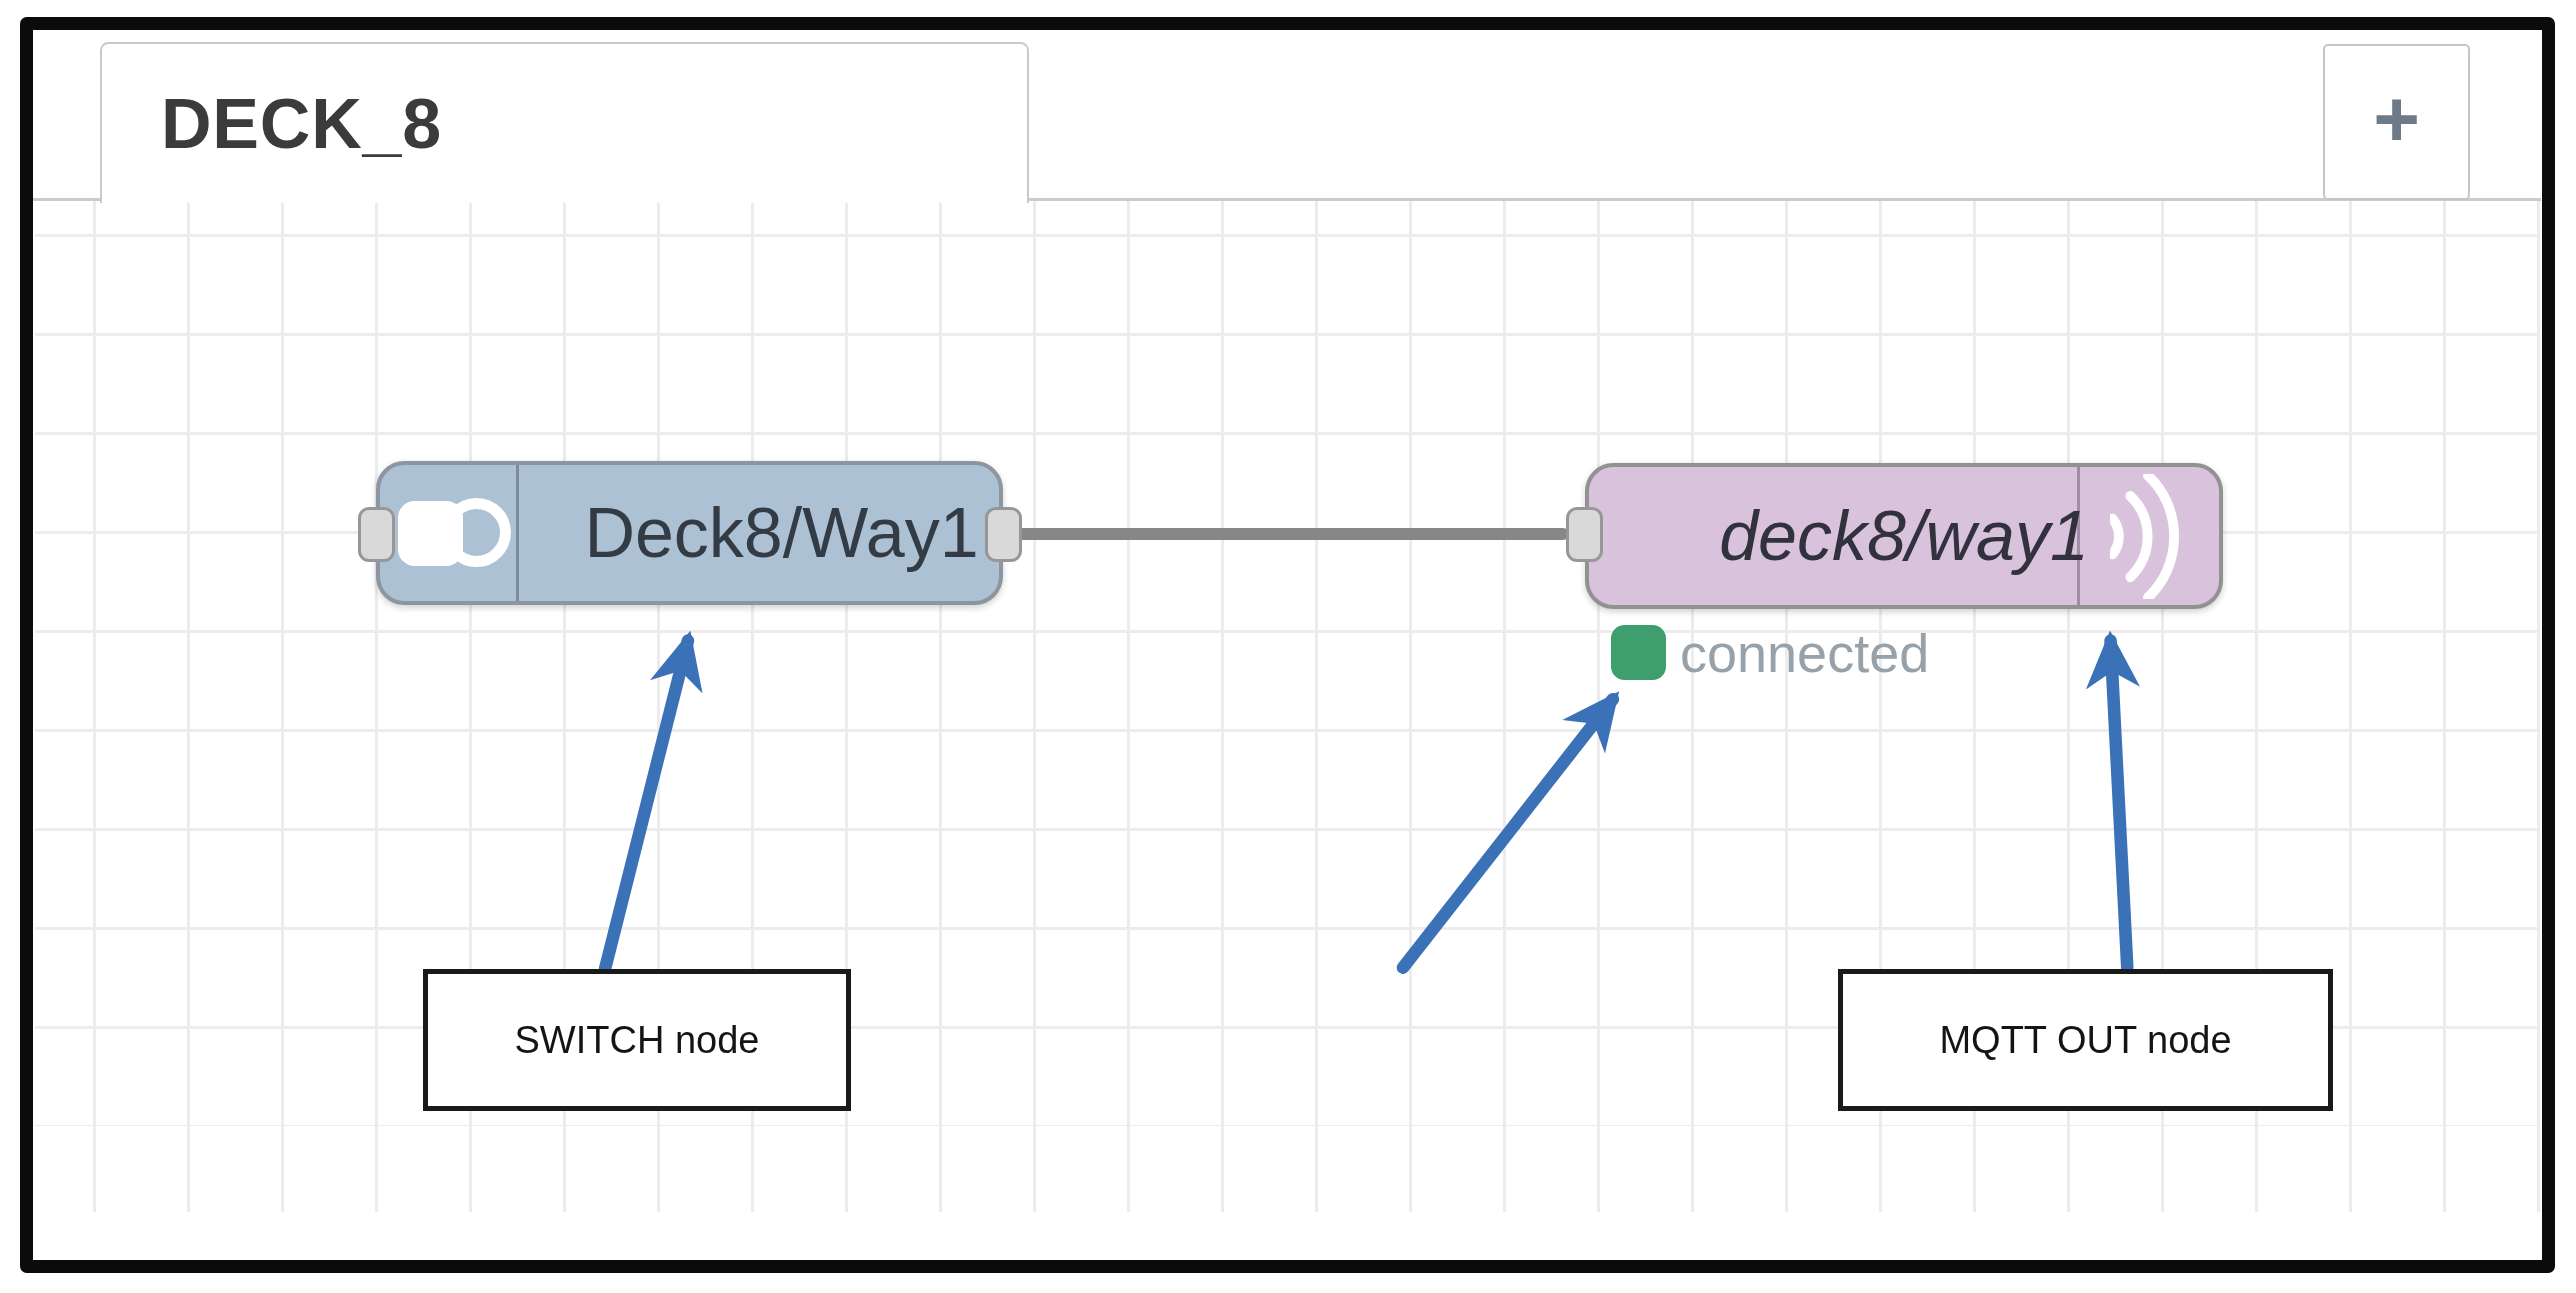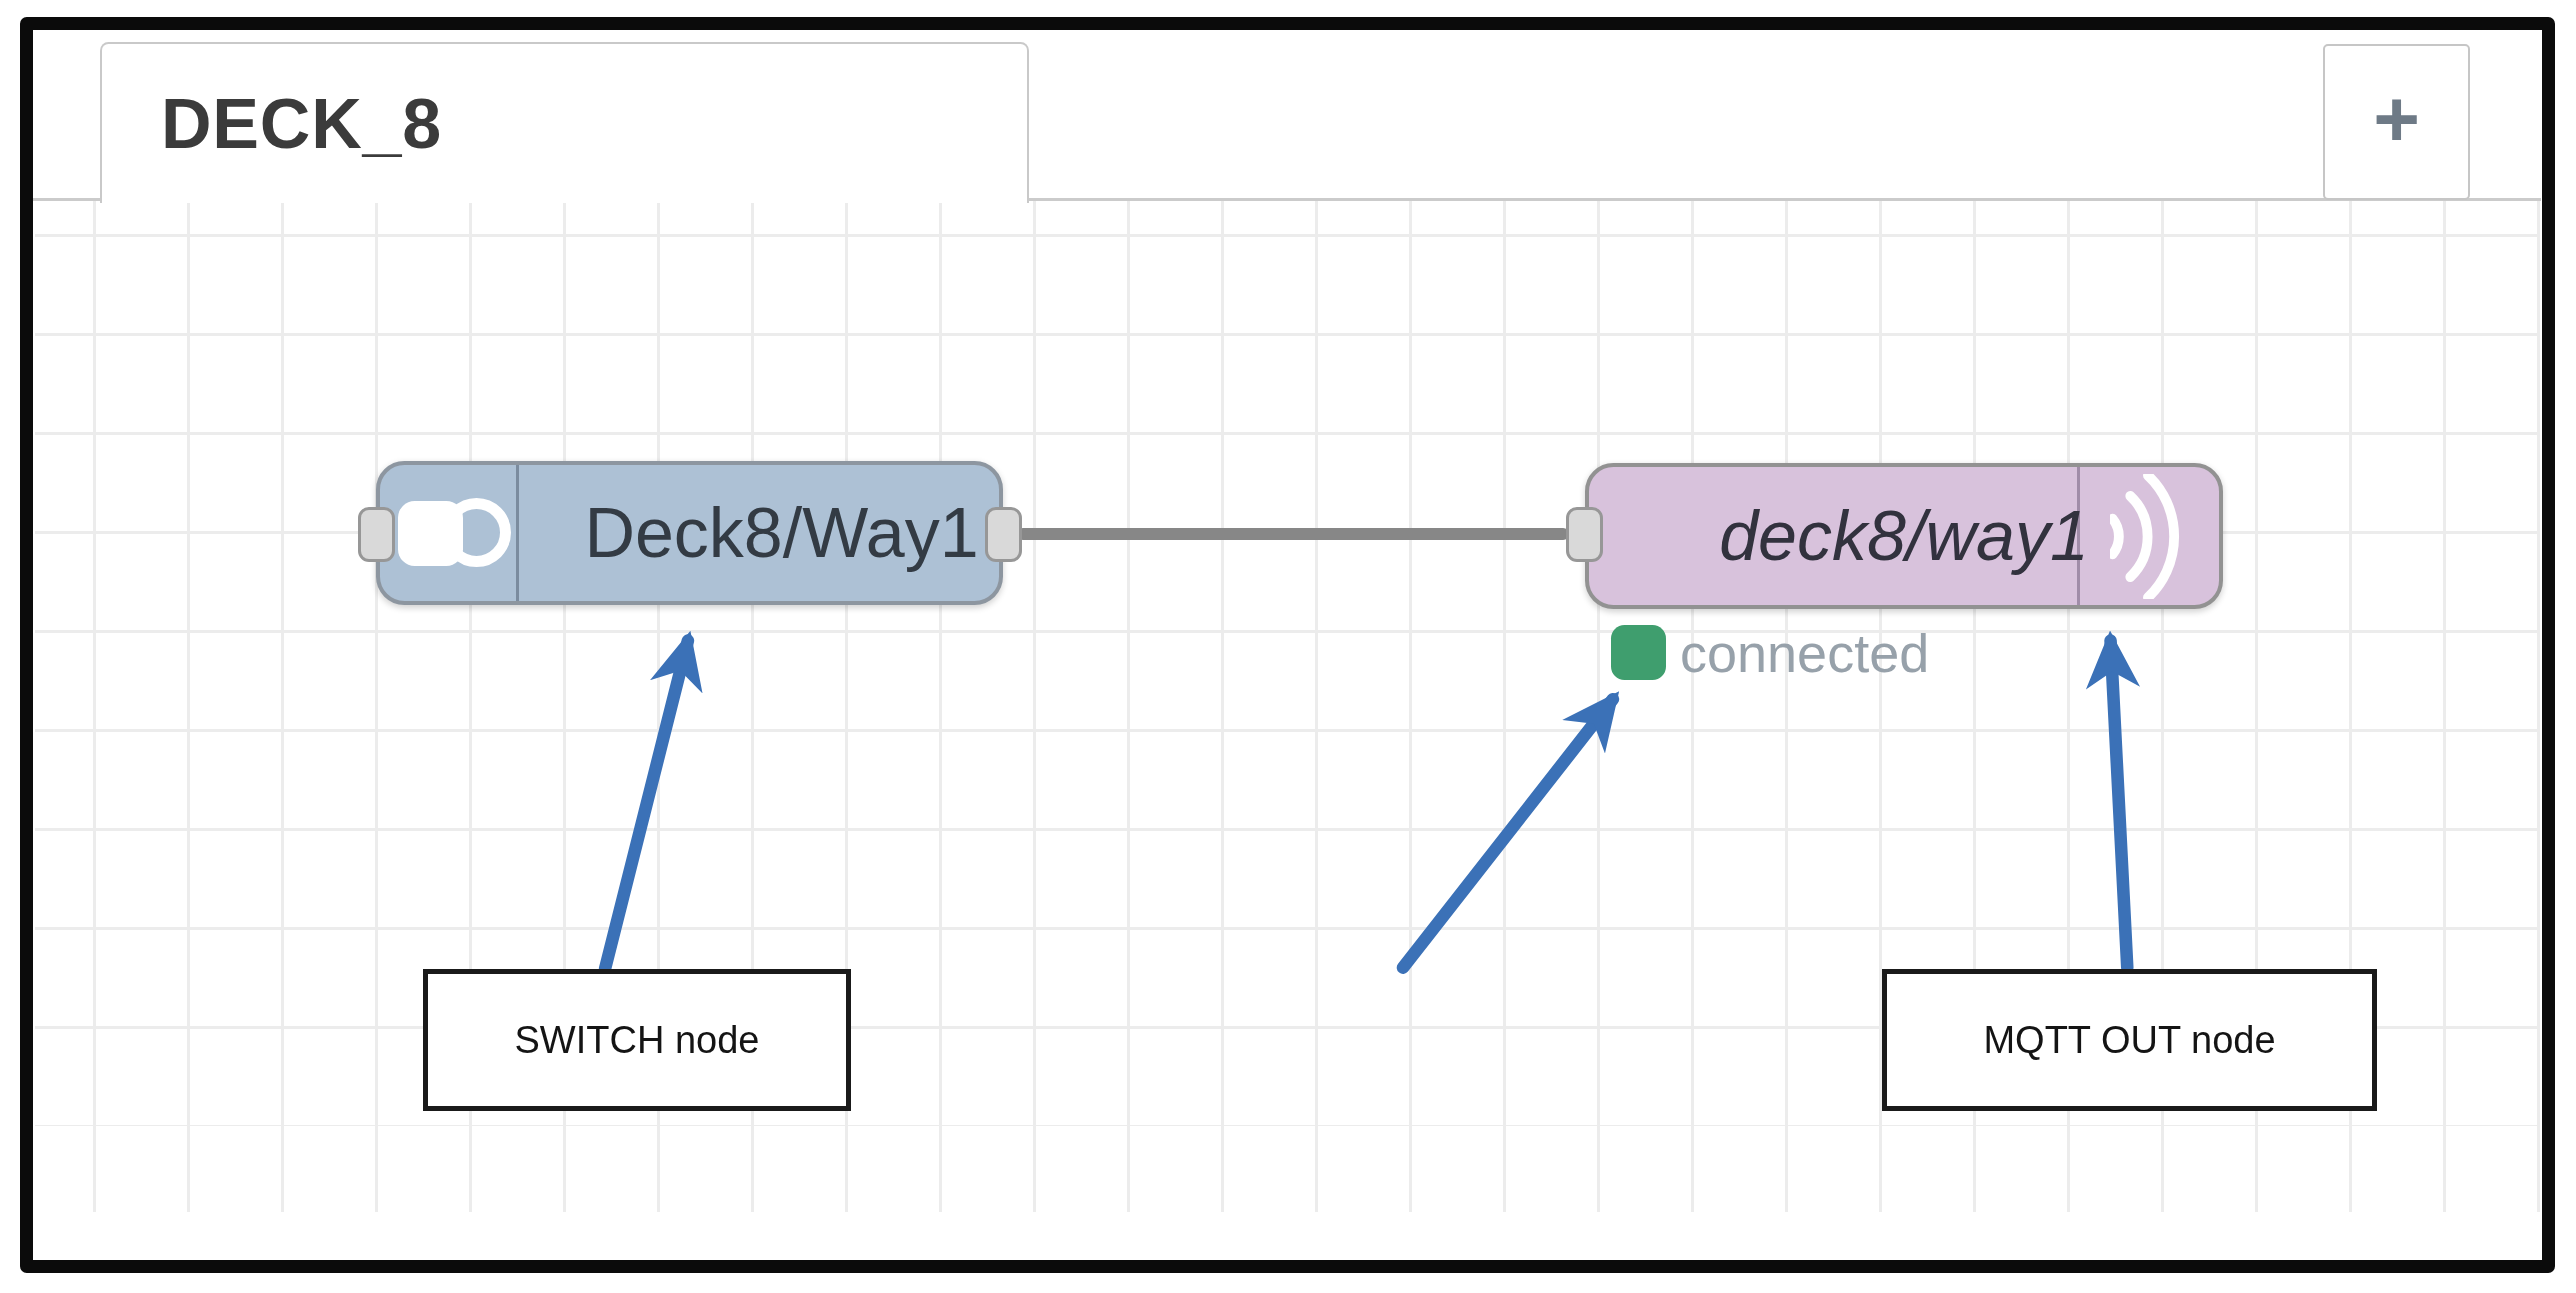--- a/index.html
+++ b/index.html
@@ -56,21 +56,21 @@
        font-size:54px;color:#97a1aa;z-index:5;}
   
   .anno-svg{position:absolute;left:0;top:0;width:2576px;height:1293px;z-index:20;pointer-events:none;}
   .arrow-line{stroke:var(--arrow,#3b71b7);stroke-width:15;fill:none;stroke-linecap:round;}
   .ah{fill:var(--arrow,#3b71b7);}
   .anno-box{position:absolute;top:969px;height:142px;background:#ffffff;border:5px solid #1a1a1a;
        box-sizing:border-box;display:flex;align-items:center;justify-content:center;font-size:38px;
        color:#141414;z-index:21;white-space:nowrap;}
   .box-switch{left:423px;width:428px;}
   .box-status{left:1228px;width:428px;}
-  .box-mqtt{left:1838px;width:495px;margin-left:44px;}
+  .box-mqtt{left:1838px;width:495px;}
 </style>
 </head>
 <body>
 
 <div class="stage">
 
   <div class="tabbar-line"></div>
   <div class="tab">
     <span class="tab-label">DECK_8</span>
   </div>

